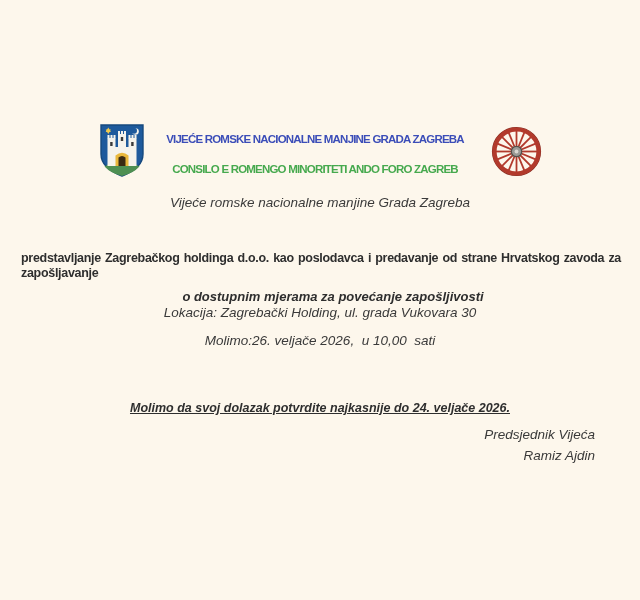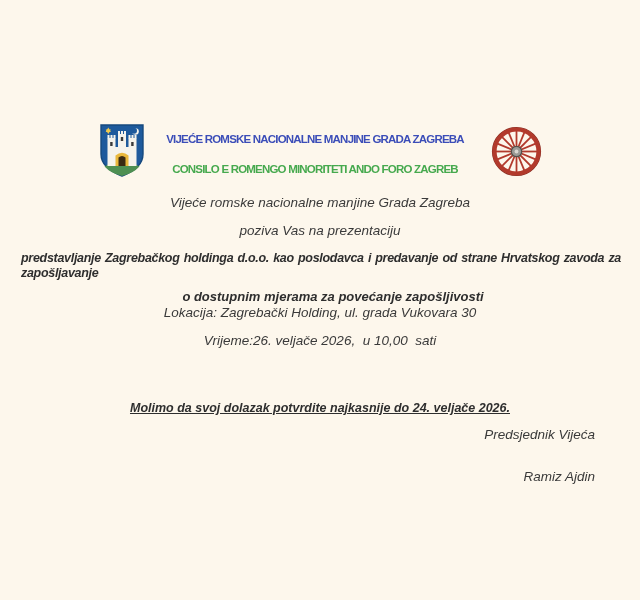--- a/index.html
+++ b/index.html
@@ -69,21 +69,20 @@
     white-space: pre-wrap;
   }
   .intro-1 { top: 195px; }
   .intro-2 { top: 223px; }
   .bold-para {
     position: absolute;
     top: 251px;
     left: 21px;
     width: 600px;
     text-align: justify;
-    font-style: italic;
     font-weight: bold;
     font-size: 12.5px;
     letter-spacing: -0.3px;
     line-height: 15px;
     color: #2E2E2E;
   }
   .bold-center {
     top: 289px;
     font-weight: bold;
     font-size: 13px;
@@ -101,21 +100,21 @@
   }
   .sig {
     position: absolute;
     right: 45px;
     text-align: center;
     font-style: italic;
     font-size: 13.5px;
     color: #3A3A3A;
   }
   .sig-title { top: 427px; }
-  .sig-name { top: 469px; }
+  .sig-name { top: 448px; }
 </style>
 </head>
 <body>
 
 <div class="page">
 
   <div class="header">
 
     <svg class="coat-logo" viewBox="0 0 46 55">
       <path d="M2 2 H44 V31 Q44 45 23 53 Q2 45 2 31 Z" fill="#1E5A9C" stroke="#16497E" stroke-width="1.4"></path>
@@ -170,26 +169,25 @@
         <line x1="26.5" y1="26.5" x2="26.5" y2="4.5" transform="rotate(315 26.5 26.5)"></line>
         <line x1="26.5" y1="26.5" x2="26.5" y2="4.5" transform="rotate(337.5 26.5 26.5)"></line>
       </g>
       <circle cx="26.5" cy="26.5" r="5.2" fill="#9A9A96" stroke="#55514C" stroke-width="1.3"></circle>
       <circle cx="26.5" cy="26.5" r="1.9" fill="#D8D6D0"></circle>
     </svg>
 
   </div>
 
   <div class="line intro-1">Vijeće romske nacionalne manjine Grada Zagreba</div>
-  <div class="line intro-2">poziva Vas na prezentaciju</div>
 
   <div class="bold-para">predstavljanje Zagrebačkog holdinga d.o.o. kao poslodavca i predavanje od strane Hrvatskog zavoda za zapošljavanje</div>
   <div class="line bold-center">o dostupnim mjerama za povećanje zapošljivosti</div>
 
   <div class="line location-line">Lokacija: Zagrebački Holding, ul. grada Vukovara 30</div>
-  <div class="line time-line">Vrijeme:26. veljače 2026,  u 10,00  sati</div>
+  <div class="line time-line">Molimo:26. veljače 2026,  u 10,00  sati</div>
 
   <div class="line rsvp-line">Molimo da svoj dolazak potvrdite najkasnije do 24. veljače 2026.</div>
 
   <div class="sig sig-title">Predsjednik Vijeća</div>
   <div class="sig sig-name">Ramiz Ajdin</div>
 
 </div>
 
 </body></html>

